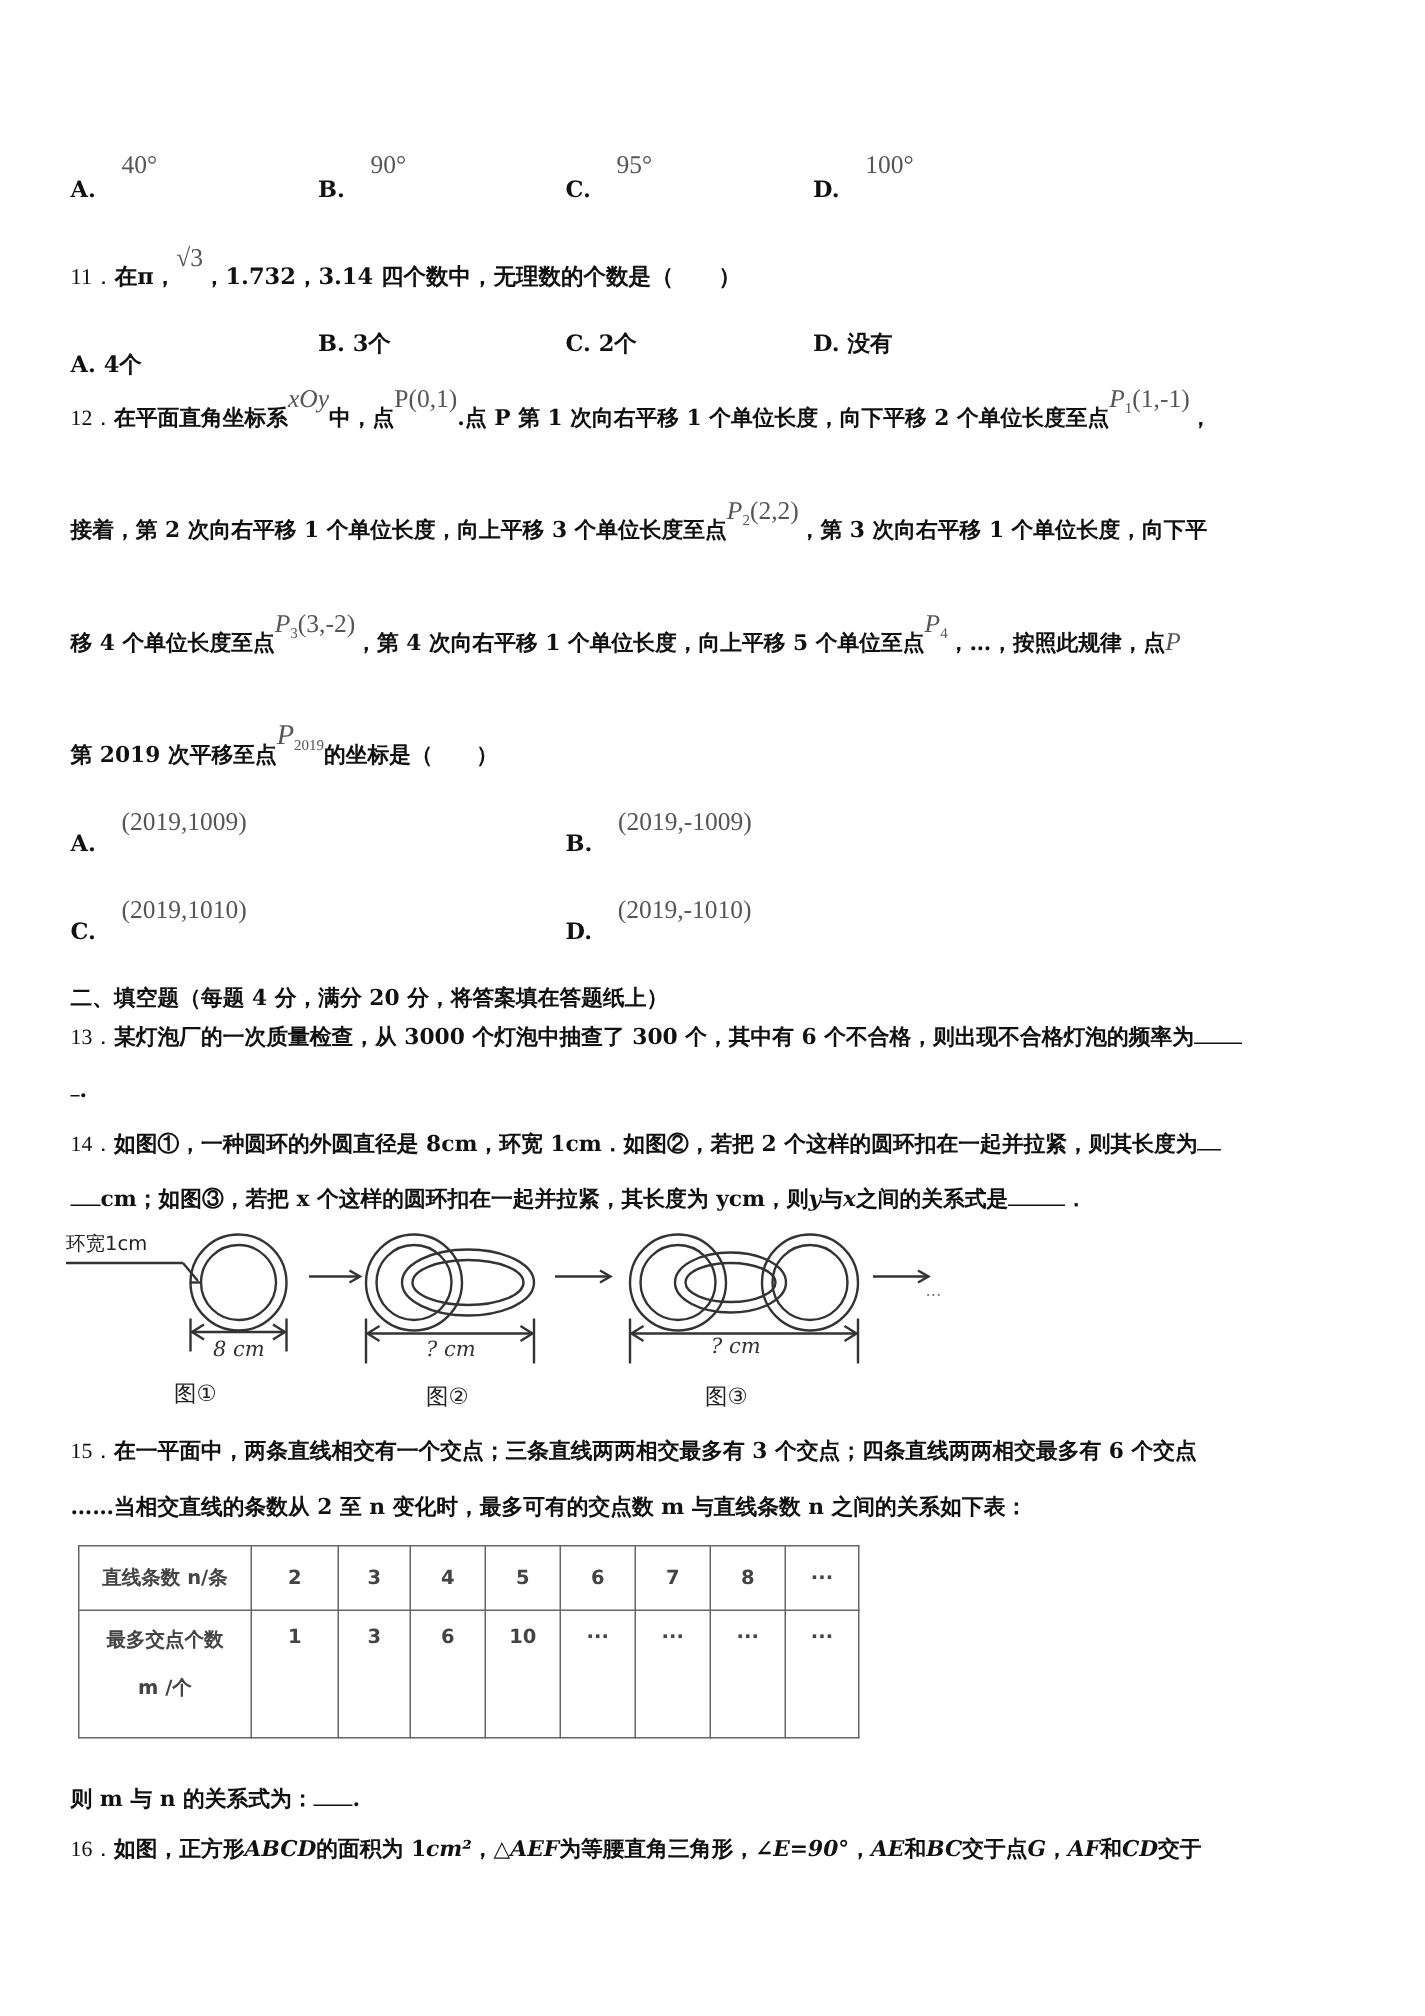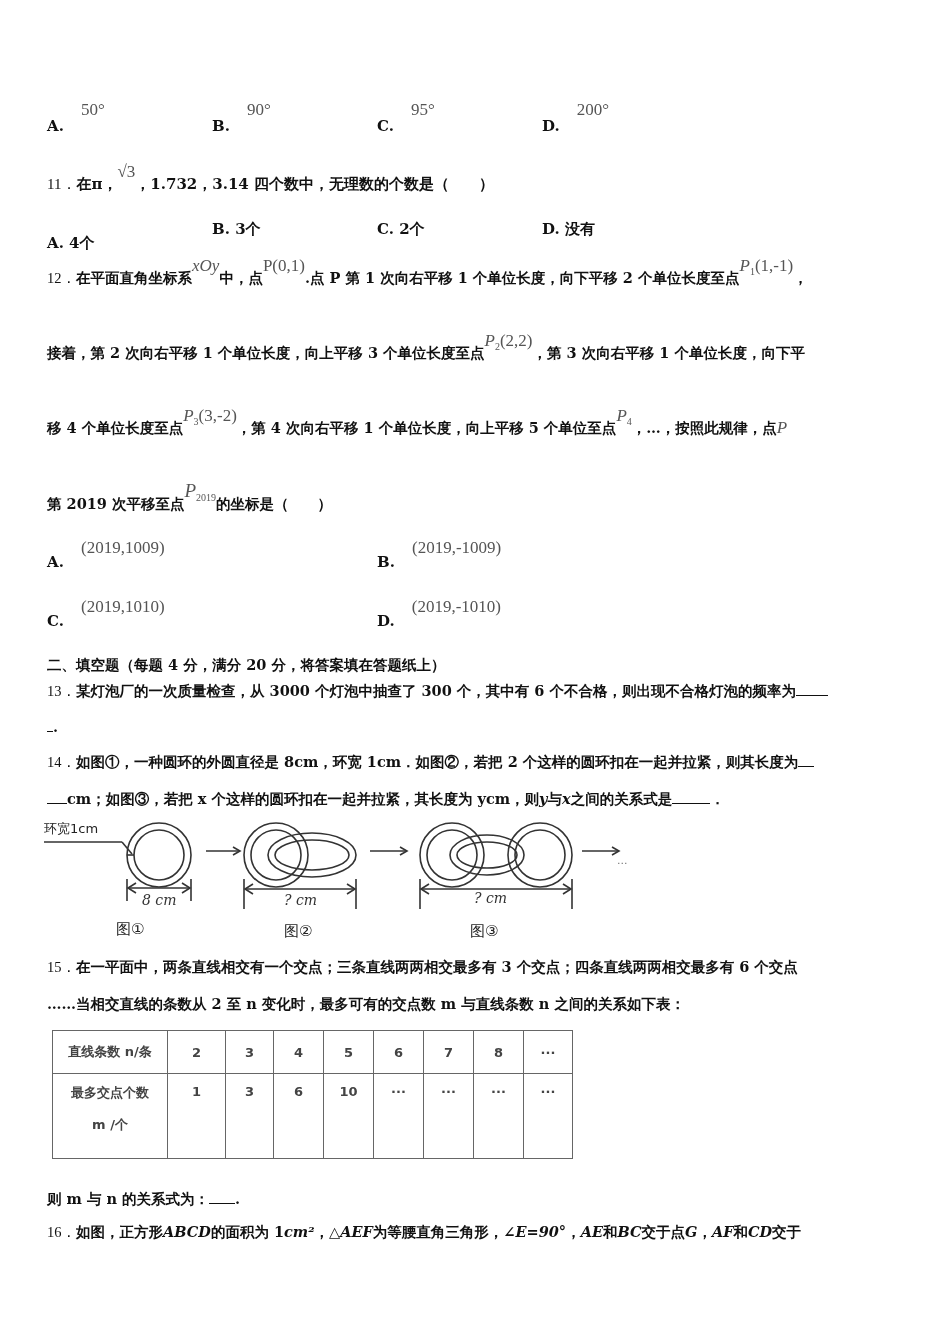--- a/index.html
+++ b/index.html
@@ -27,33 +27,33 @@
   table.mn td { border: 1.5px solid #666; text-align: center; vertical-align: top; padding: 0; }
   table.mn tr.r1 td { height: 42px; vertical-align: middle; }
   table.mn tr.r2 td { height: 74px; padding-top: 10px; }
   table.mn td.hdr { width: 114px; }
 </style>
 </head>
 <body>
 
 <div class="abs" style="left:47px;top:100px;">
   <span class="opt-label" style="position:relative;top:16px;">A.</span>
-  <span class="math" style="margin-left:12px;">50°</span>
+  <span class="math" style="margin-left:12px;">40°</span>
 </div>
 <div class="abs" style="left:212px;top:100px;">
   <span class="opt-label" style="position:relative;top:16px;">B.</span>
   <span class="math" style="margin-left:12px;">90°</span>
 </div>
 <div class="abs" style="left:377px;top:100px;">
   <span class="opt-label" style="position:relative;top:16px;">C.</span>
   <span class="math" style="margin-left:12px;">95°</span>
 </div>
 <div class="abs" style="left:542px;top:100px;">
   <span class="opt-label" style="position:relative;top:16px;">D.</span>
-  <span class="math" style="margin-left:12px;">200°</span>
+  <span class="math" style="margin-left:12px;">100°</span>
 </div>
 
 <div class="line" style="top:174px;">
   <span class="qnum">11．</span><span>在π，</span><span class="math sup">√3</span><span>，1.732，3.14 四个数中，无理数的个数是（　　）</span>
 </div>
 <div class="abs" style="left:47px;top:210px;font-size:15px;font-weight:bold;margin-top:24px;"><span>A.</span> <span>4个</span></div>
 <div class="abs" style="left:212px;top:220px;font-size:15px;font-weight:bold;"><span>B.</span> <span>3个</span></div>
 <div class="abs" style="left:377px;top:220px;font-size:15px;font-weight:bold;"><span>C.</span> <span>2个</span></div>
 <div class="abs" style="left:542px;top:220px;font-size:15px;font-weight:bold;text-align:right;"><span>D.</span> <span>没有</span></div>
 

